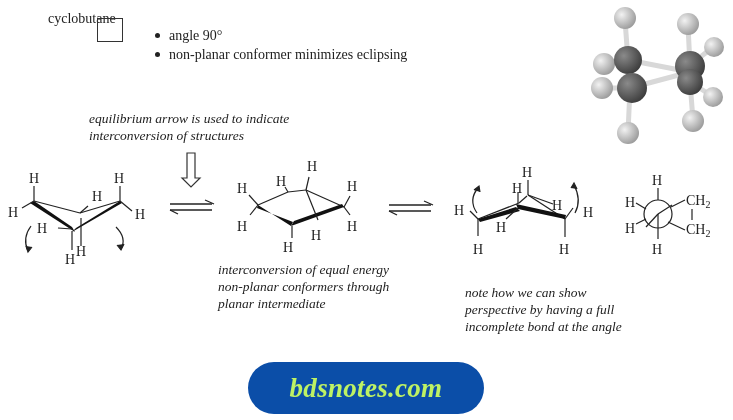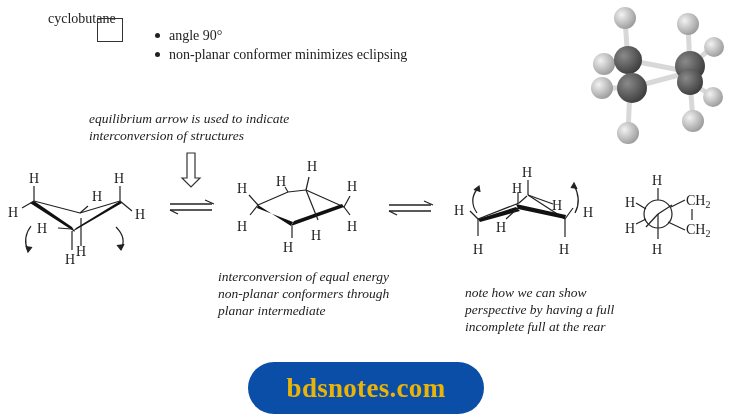--- a/index.html
+++ b/index.html
@@ -5,22 +5,22 @@
   html, body { margin: 0; padding: 0; background: #ffffff; }
   body { width: 733px; height: 420px; position: relative; overflow: hidden;
          font-family: "Liberation Serif", "DejaVu Serif", serif; color: #222; }
   .abs { position: absolute; }
   .label { font-size: 14px; margin-left: 36px; }
   .bullets { margin: 16px; padding: 0; list-style: none; font-size: 14px; line-height: 19px; }
   .bullets li { position: relative; padding-left: 16px; }
   .bullets li::before { content: ""; position: absolute; left: 2px; top: 7px; width: 5px; height: 5px; border-radius: 50%; background: #222; }
   .note { font-style: italic; font-size: 13.5px; line-height: 17px; }
   .badge { left: 248px; top: 362px; width: 236px; height: 52px; border-radius: 26px; background: #0b4ea8;
-           color: #eab308; font-weight: bold; font-size: 27px; display: flex; align-items: center; justify-content: center;
-           letter-spacing: 0.3px; }
+           color: #bef264; font-weight: bold; font-size: 27px; display: flex; align-items: center; justify-content: center;
+           letter-spacing: 0.3px; font-style: italic; }
   svg text { font-family: "Liberation Serif", "DejaVu Serif", serif; font-size: 14px; fill: #222; }
 </style>
 </head>
 <body>
 
 <div class="abs label" style="left:12px; top:11px;">cyclobutane</div>
 <div class="abs" style="left:97px; top:18px; width:24px; height:22px; border:1.3px solid #333;"></div>
 <ul class="abs bullets" style="left:137px; top:10px;">
   <li>angle 90°</li>
   <li>non-planar conformer minimizes eclipsing</li>
@@ -189,26 +189,26 @@
   <g>
     <text x="652" y="185">H</text>
     <text x="625" y="207">H</text>
     <text x="625" y="233">H</text>
     <text x="652" y="254">H</text>
     <text x="686" y="205">CH<tspan font-size="10" dy="3">2</tspan></text>
     <text x="686" y="234">CH<tspan font-size="10" dy="3">2</tspan></text>
   </g>
 </svg>
 
-<div class="abs note" style="left:218px; top:268px;">
+<div class="abs note" style="left:218px; top:261px;">
   <div>interconversion of equal energy</div>
   <div>non-planar conformers through</div>
   <div>planar intermediate</div>
 </div>
 <div class="abs note" style="left:465px; top:284px;">
   <div>note how we can show</div>
   <div>perspective by having a full</div>
-  <div>incomplete full at the rear</div>
+  <div>incomplete bond at the angle</div>
 </div>
 
 <div class="abs badge">
   <span>bdsnotes.com</span>
 </div>
 
 </body></html>

